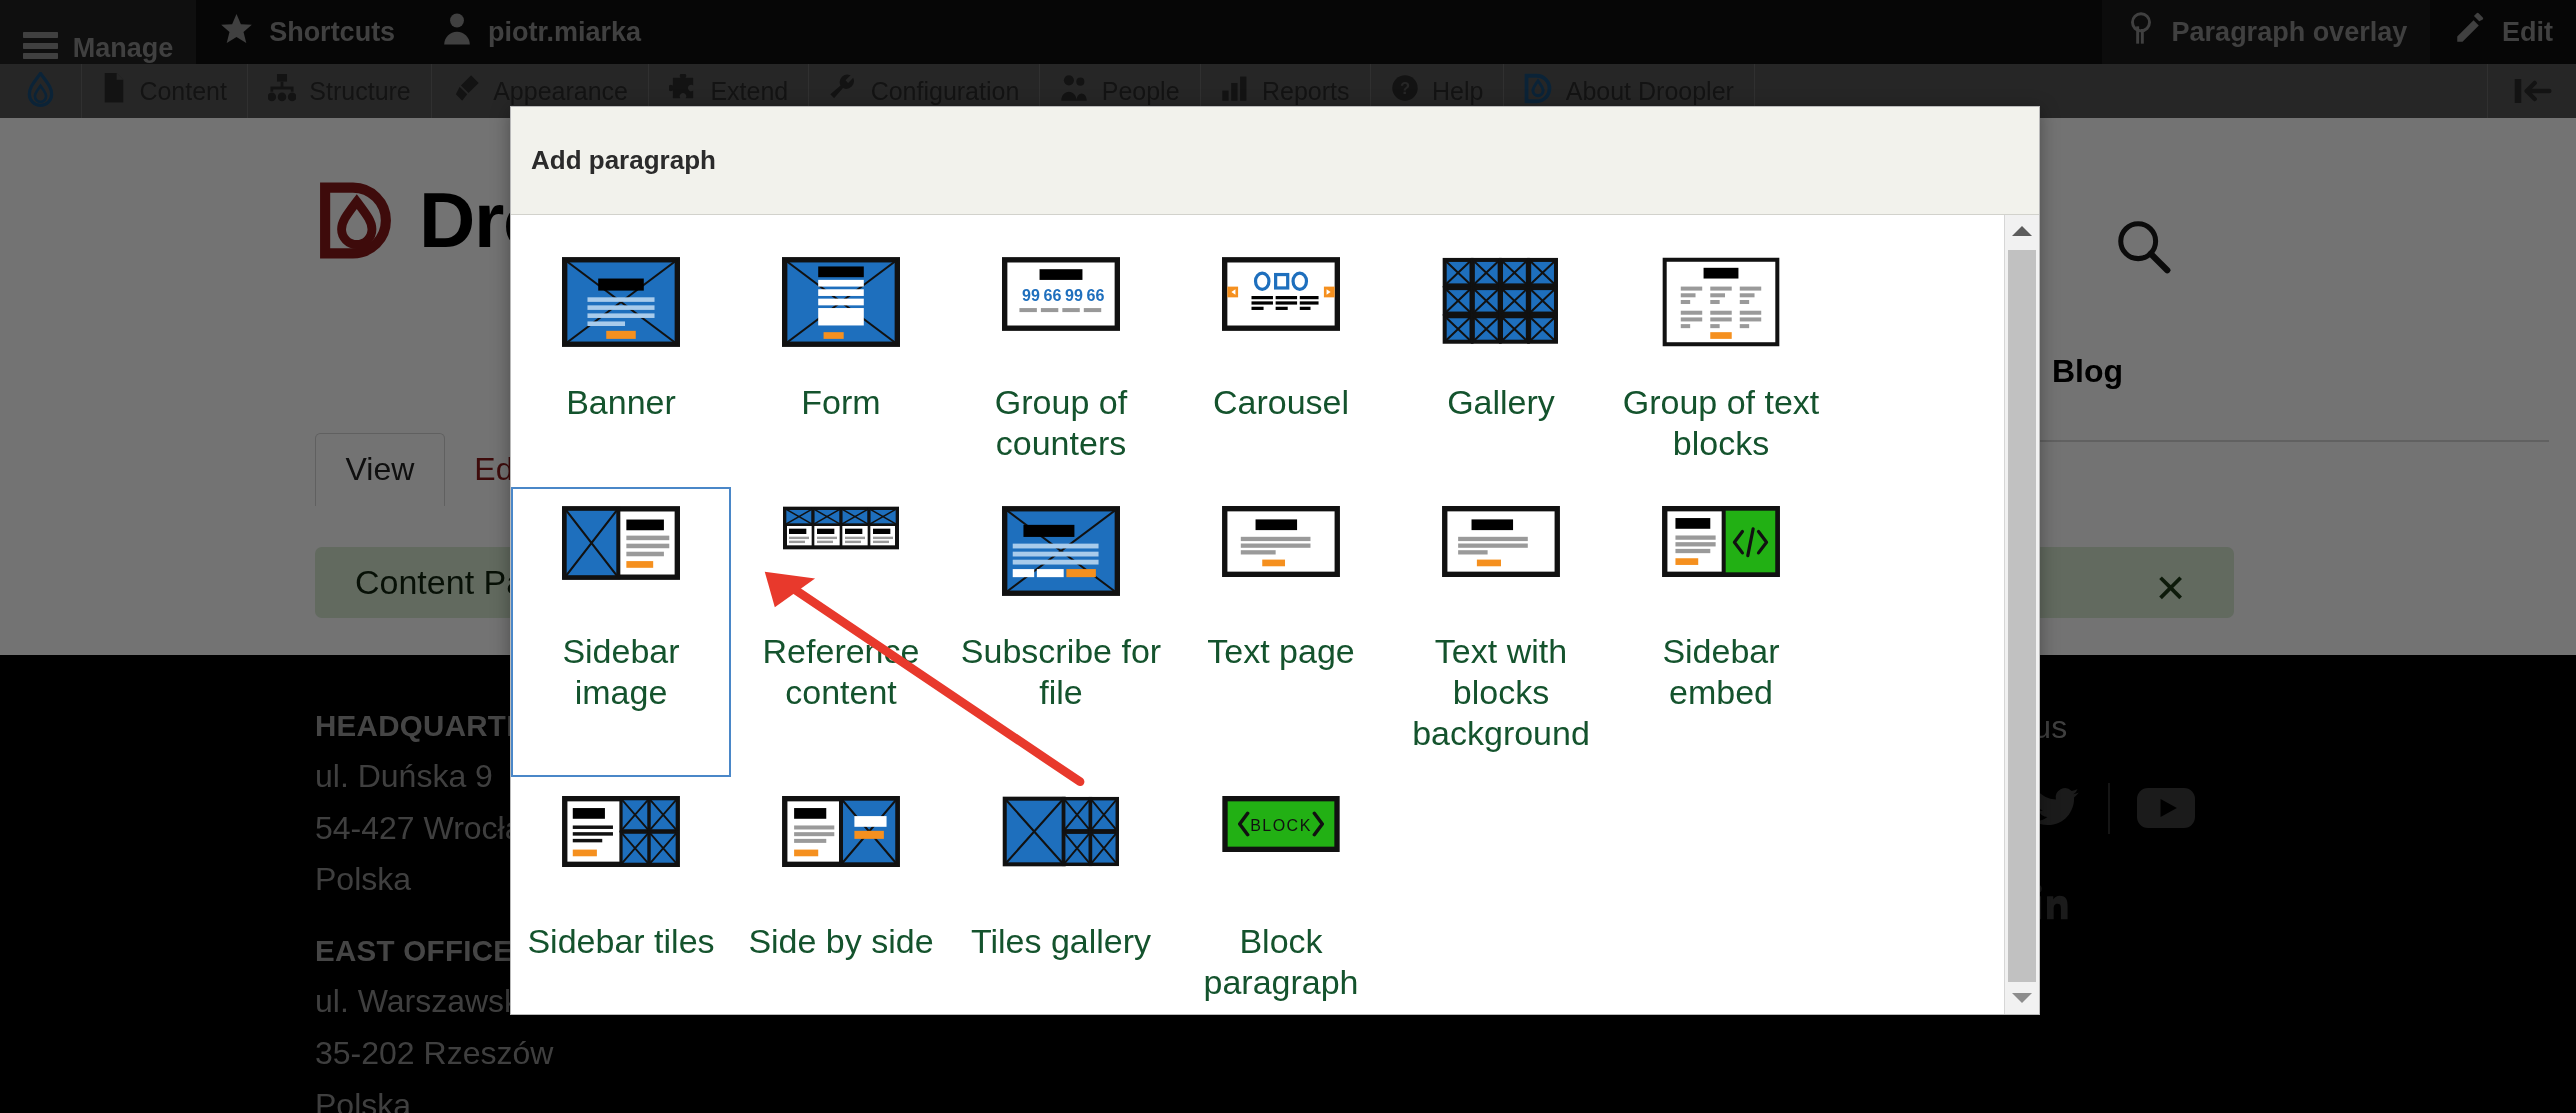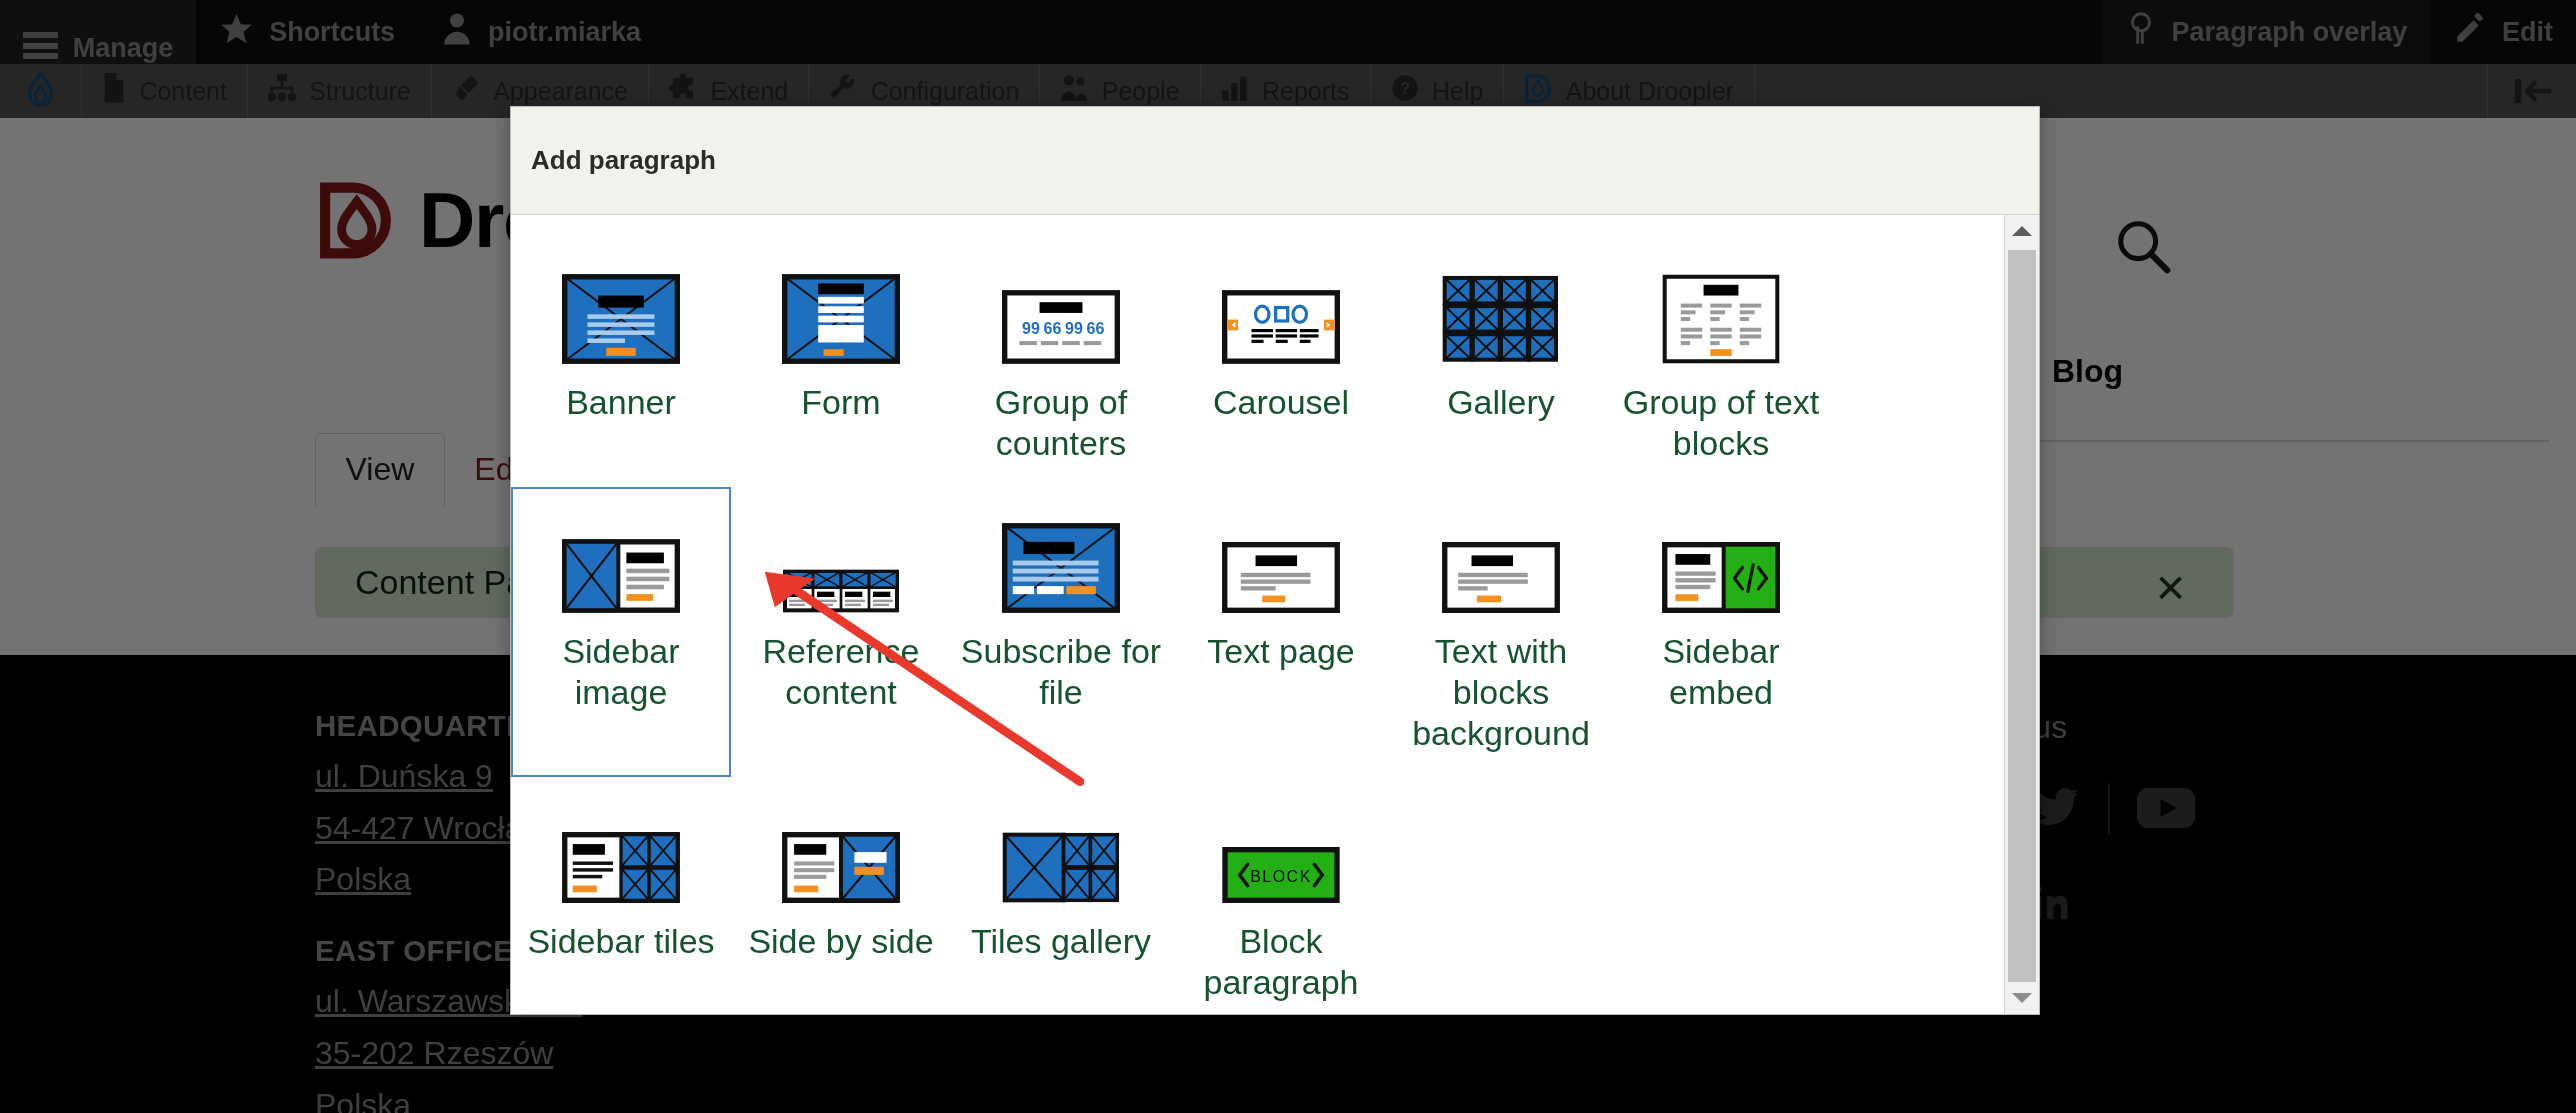--- a/index.html
+++ b/index.html
@@ -46,41 +46,41 @@
   .tab.link{color:#8b1a1a;}
 
   .msg{position:absolute;left:315px;top:429px;width:1919px;height:71px;background:#d9ead3;border-radius:6.7px;display:flex;align-items:center;}
   .msg-text{font-size:34px;color:#10240f;padding-left:40px;}
   .msg-x{position:absolute;right:47px;top:19px;font-size:39px;color:#1d3b17;}
 
   
   .footer{position:absolute;left:0;top:537px;width:2576px;height:459px;background:#000000;color:#9c9c9c;}
   .f-col1{position:absolute;left:315px;top:54px;}
   .f-head{font-size:29.5px;font-weight:bold;color:#9a9a9a;letter-spacing:0.3px;}
-  .f-line{font-size:32px;color:#8c8c8c;margin-top:14.8px;text-decoration:underline;}
+  .f-line{font-size:32px;color:#8c8c8c;margin-top:14.8px;}
   .f-gap{height:36px;}
   .f-follow{position:absolute;left:1932px;top:54px;font-size:32px;color:#8c8c8c;}
   .f-social{position:absolute;left:1972px;top:127px;display:flex;gap:0;align-items:center;}
   .soc{display:flex;align-items:center;}
   .soc-div{width:2.7px;height:51px;background:#2f2f2f;margin:0 27px;}
   .f-social2{position:absolute;left:1972px;top:221px;display:flex;align-items:center;}
 
   
   .dimmer{position:absolute;left:0;top:0;width:2576px;height:1114px;background:rgba(0,0,0,.55);z-index:10;}
 
   
   .modal{position:absolute;left:510px;top:106px;width:1528px;height:907px;background:#ffffff;
          border:0.7px solid #b9b9b9;box-shadow:0 2.7px 17.4px rgba(0,0,0,.35);z-index:20;display:flex;flex-direction:column;}
   .modal-head{height:107px;background:#f2f2ec;border-bottom:0.7px solid #d2d2cc;display:flex;align-items:center;flex:0 0 auto;}
   .modal-title{font-size:26px;font-weight:bold;color:#2b2b2b;padding-left:20px;}
   .modal-body{flex:1 1 auto;position:relative;overflow:hidden;background:#fff;}
   .grid{position:absolute;left:0;top:0;width:1495px;padding:23px 0 0 0;display:flex;flex-wrap:wrap;box-sizing:border-box;}
   .cell{width:220px;display:flex;flex-direction:column;align-items:center;padding:17.4px 5.4px 20px 5.4px;box-sizing:border-box;border:2px solid transparent;}
   .cell.selected{border:2px solid #4a87c8;}
-  .cell .thumb{height:107px;display:flex;align-items:flex-end;justify-content:center;}
+  .cell .thumb{height:107px;display:flex;align-items:flex-start;justify-content:center;}
   .cell .label{margin-top:17.4px;font-size:34px;line-height:1.22;color:#14532d;text-align:center;width:100%;}
 
   
   .scrollbar{position:absolute;right:0;top:0;width:34px;height:100%;background:#f1f1f1;border-left:0.7px solid #d6d6d6;}
   .sb-arrow{height:32px;display:flex;align-items:center;justify-content:center;background:#f1f1f1;}
   .sb-arrow .tri{width:0;height:0;border-left:10.7px solid transparent;border-right:10.7px solid transparent;}
   .sb-up .tri{border-bottom:10.7px solid #5c5c5c;}
   .sb-down .tri{border-top:10.7px solid #8d8d8d;}
   .sb-thumb{position:absolute;left:2.7px;top:35px;width:28px;height:765px;background:#c1c1c1;}
 

